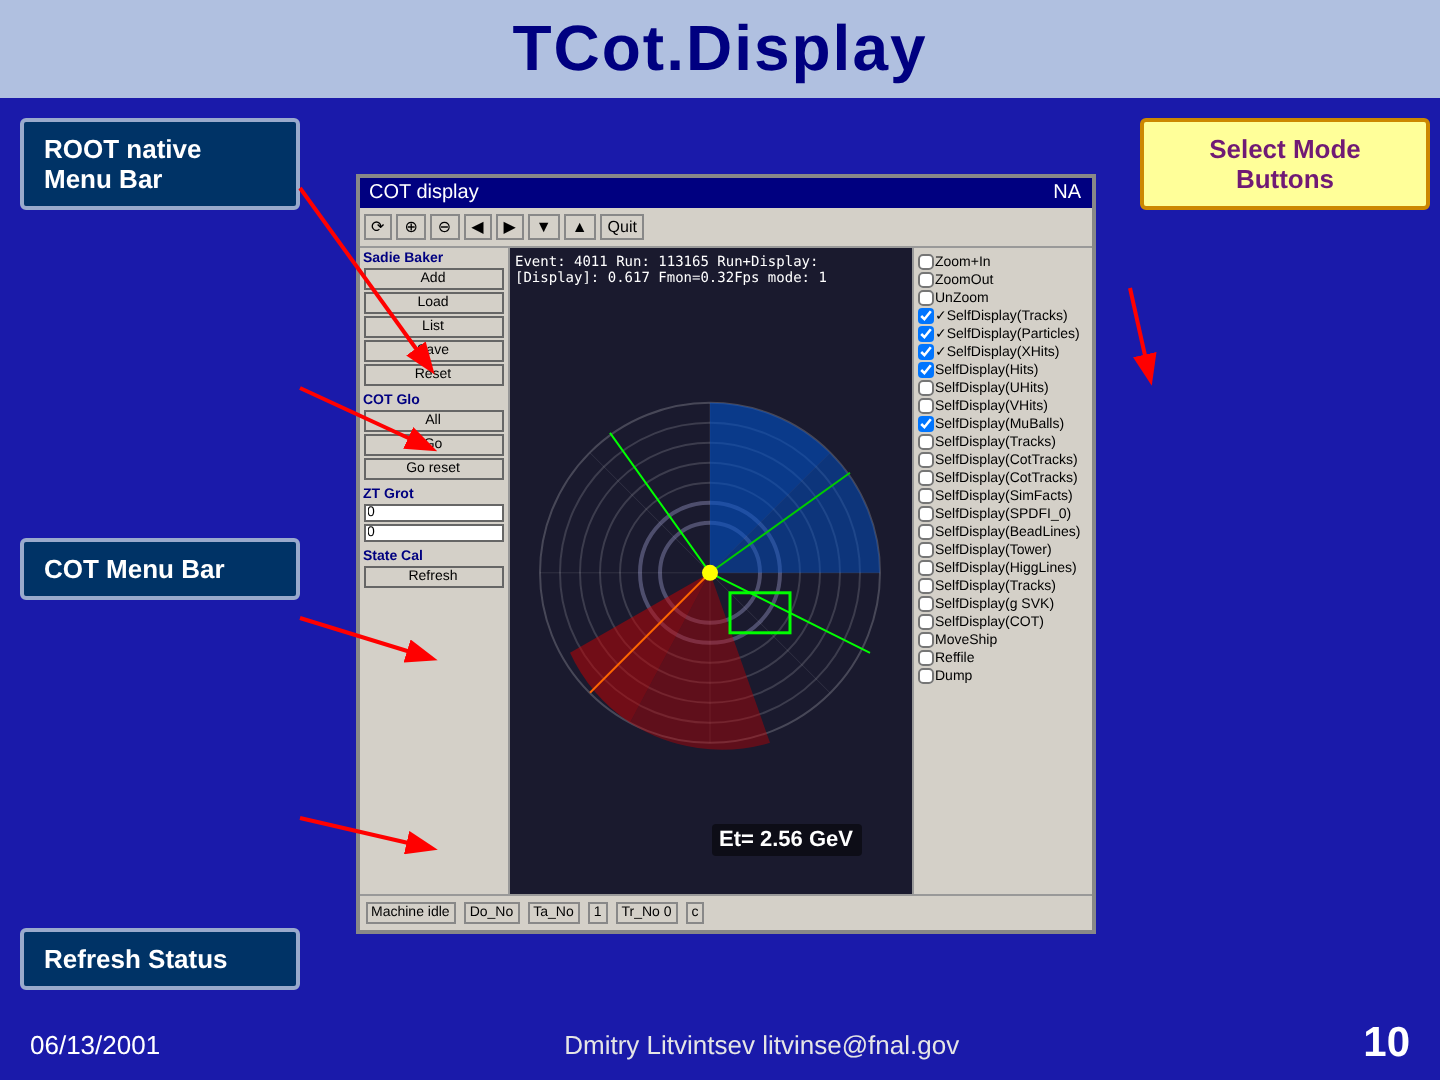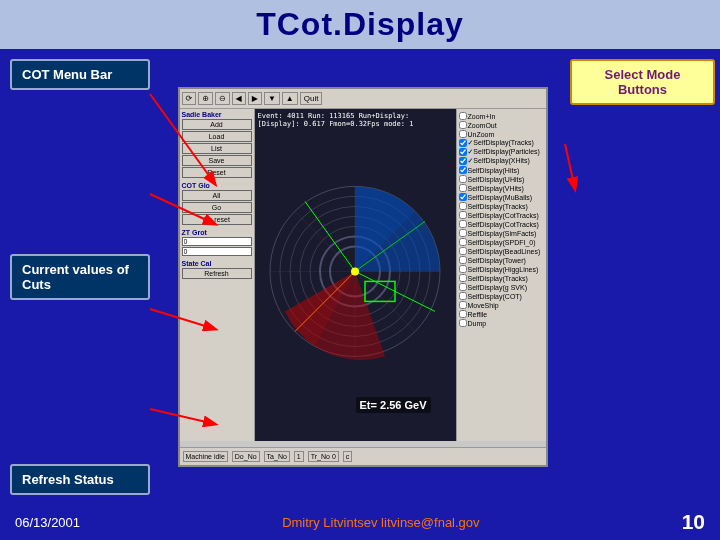--- a/index.html
+++ b/index.html
@@ -250,21 +250,21 @@
       padding: 0 15px;
       color: white;
       font-size: 13px;
     }
 
     .footer-date {
       color: white;
     }
 
     .footer-author {
-      color: #f97316;
+      color: #e5e5e5;
     }
 
     .footer-page {
       color: white;
       font-size: 21px;
       font-weight: bold;
     }
 
     
     .arrows-svg {
@@ -302,28 +302,32 @@
 </head>
 <body>
 
 <div class="title">
   <span>TCot.Display</span>
 </div>
 
 <div class="main-area">
 
   <div class="left-labels">
+    <div class="label-box">ROOT native Menu Bar</div>
     <div class="label-box">COT Menu Bar</div>
-    <div class="label-box">Current values of Cuts</div>
     <div class="label-box">Refresh Status</div>
   </div>
 
   <div class="cot-window-wrapper">
     <div class="cot-window">
 
+      <div class="cot-titlebar">
+        <span>COT display</span>
+        <span>NA</span>
+      </div>
 
 
       <div class="cot-toolbar">
         <button class="cot-toolbar-btn">⟳</button>
         <button class="cot-toolbar-btn">⊕</button>
         <button class="cot-toolbar-btn">⊖</button>
         <button class="cot-toolbar-btn">◀</button>
         <button class="cot-toolbar-btn">▶</button>
         <button class="cot-toolbar-btn">▼</button>
         <button class="cot-toolbar-btn">▲</button>

